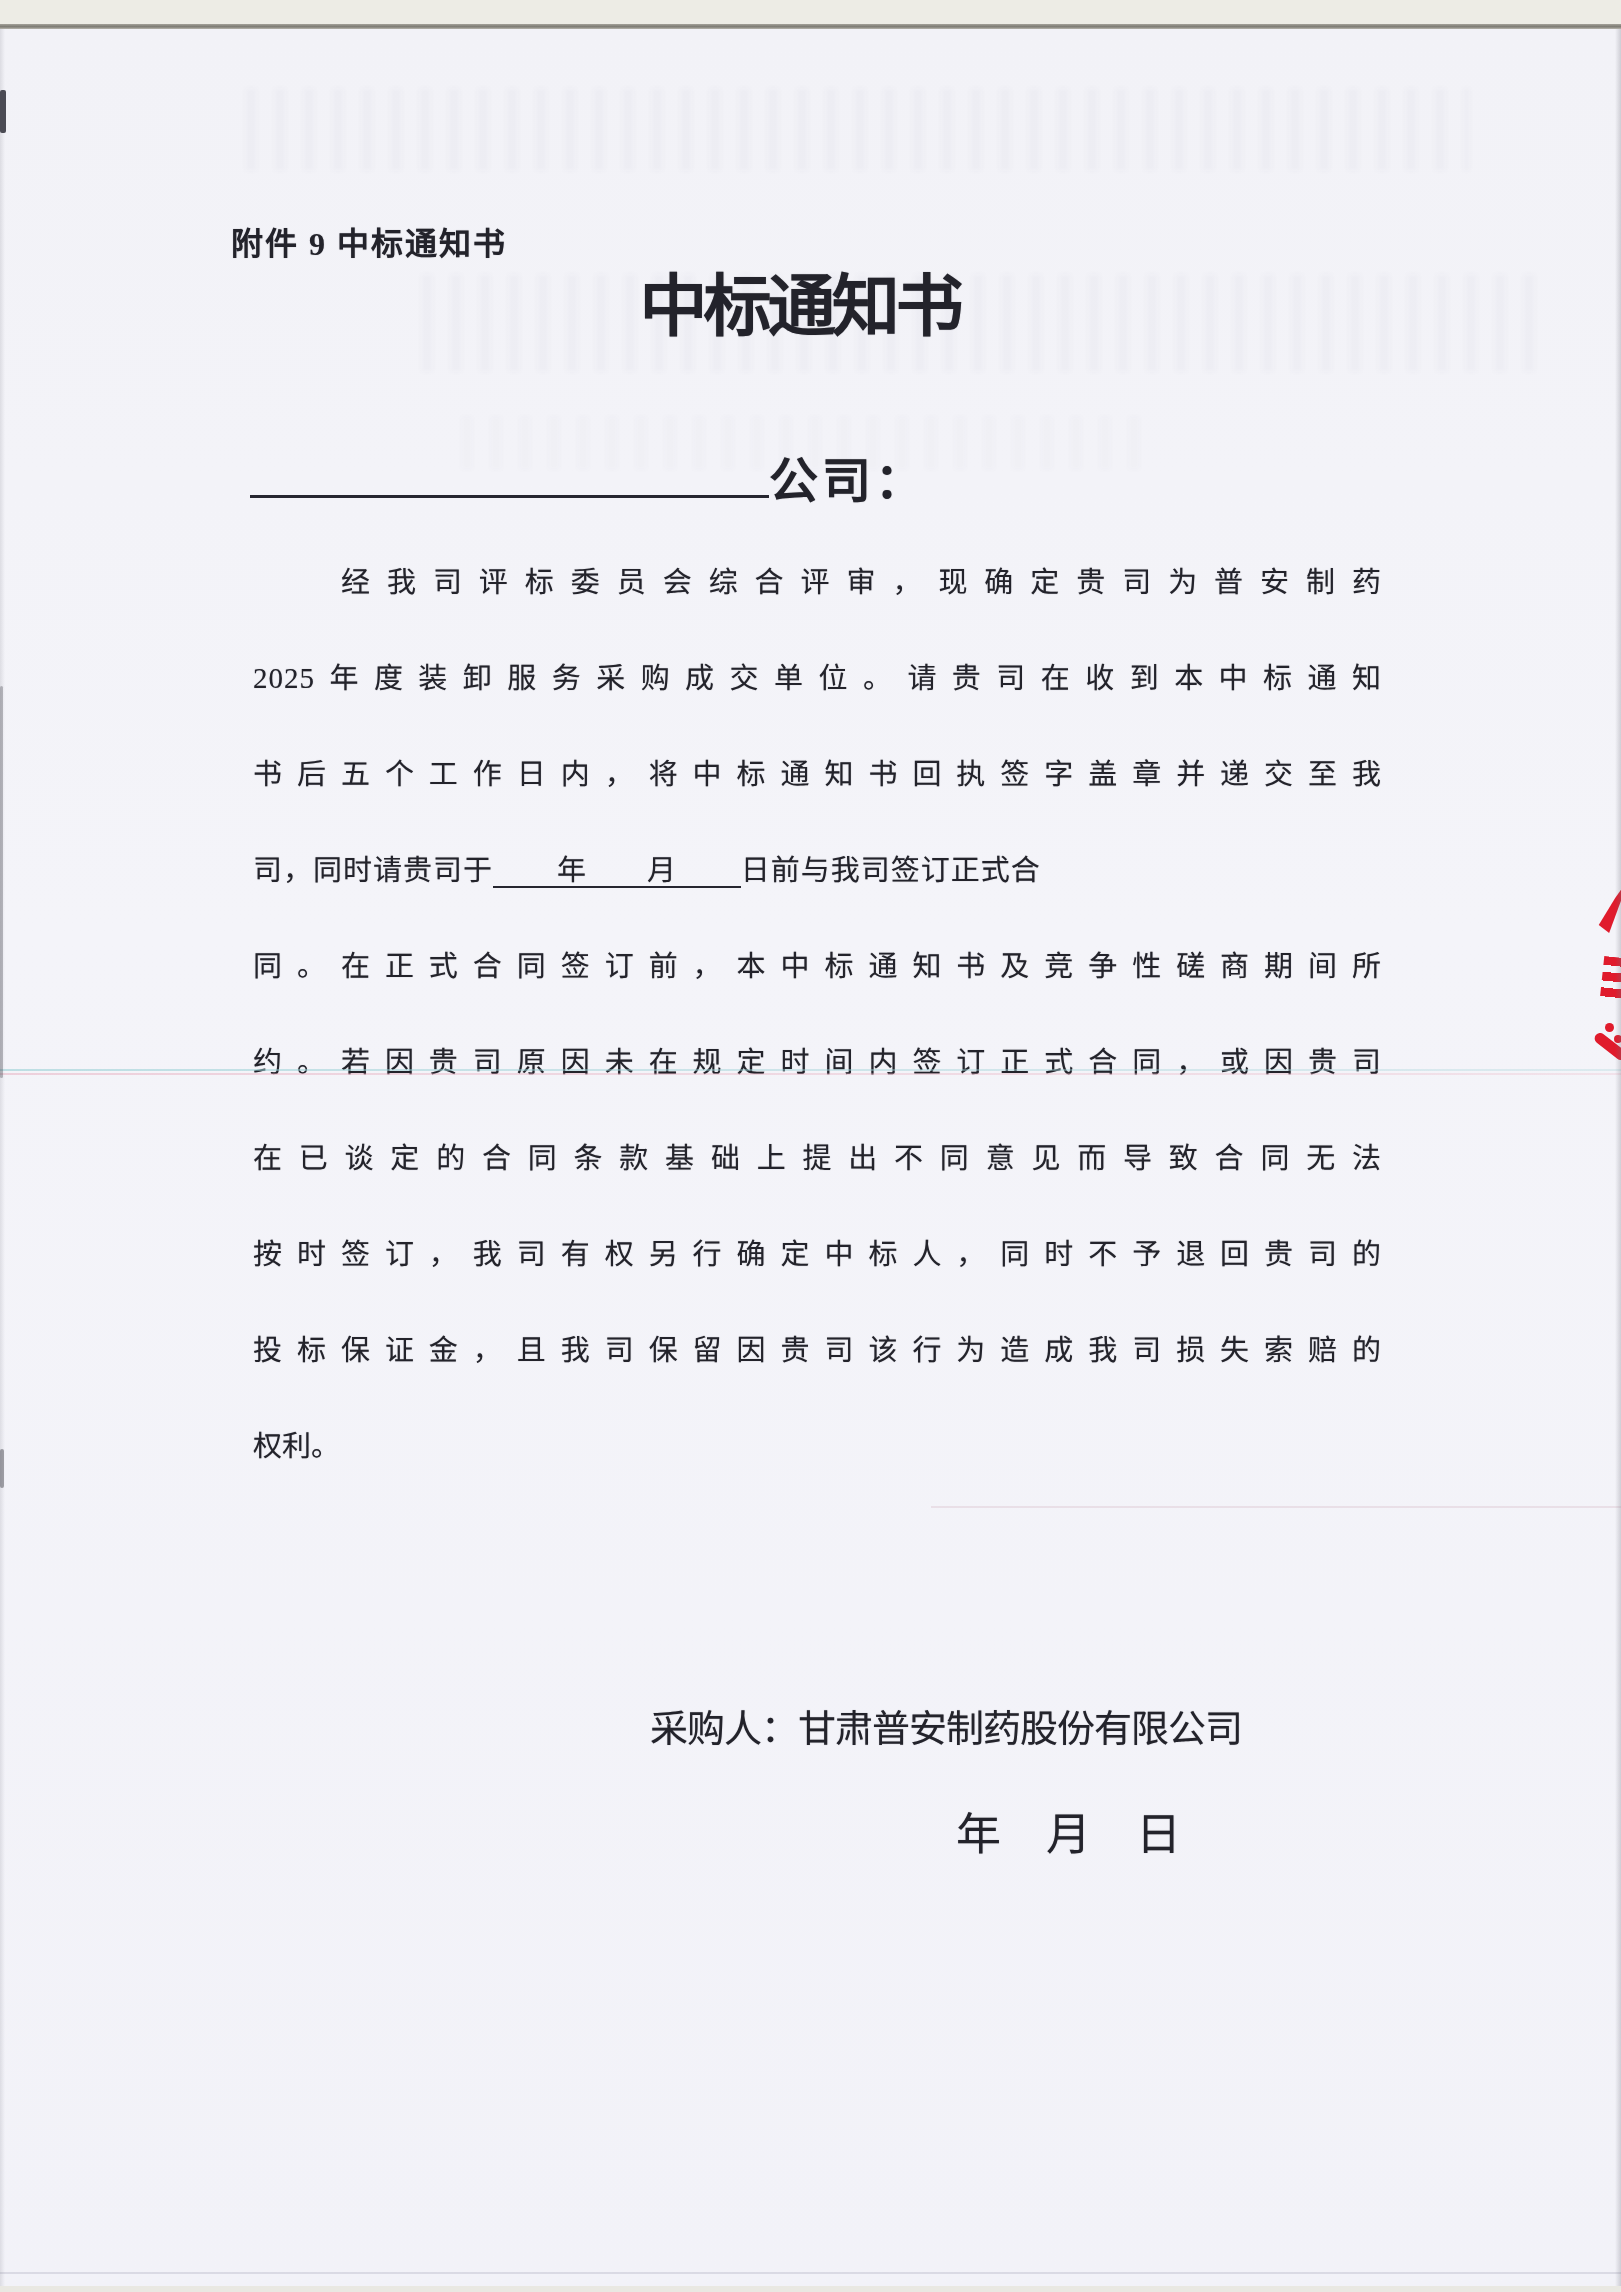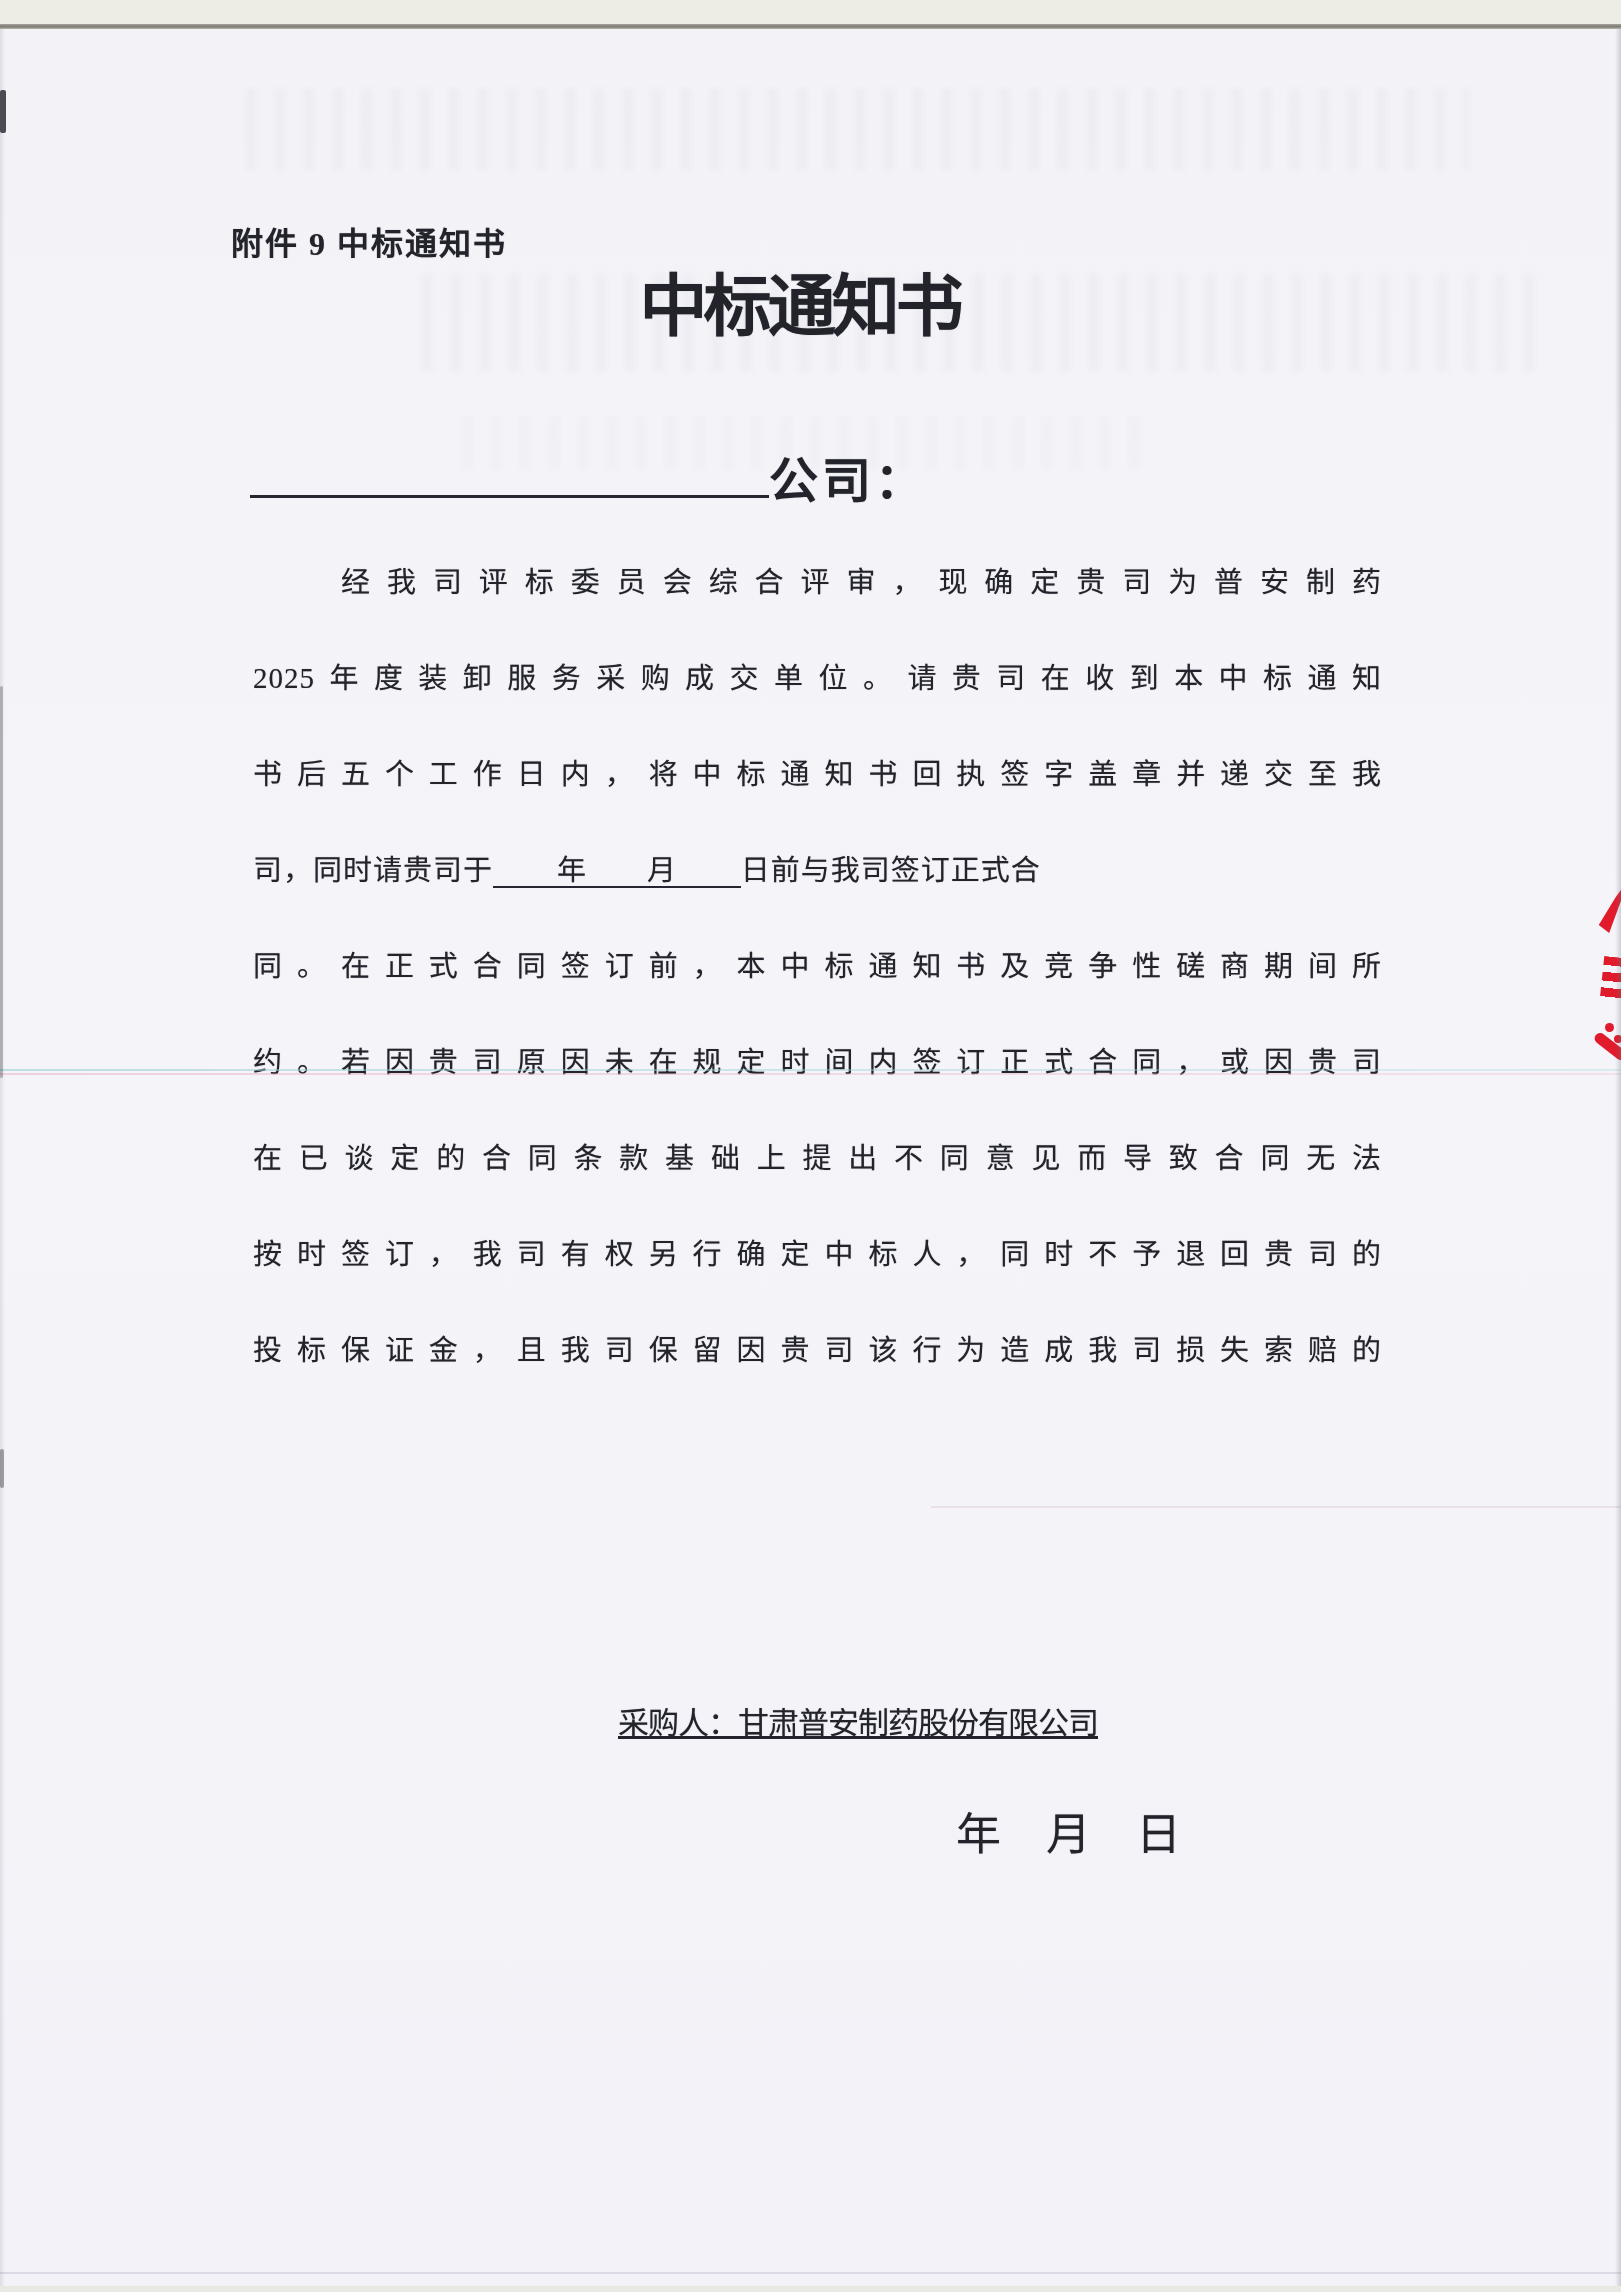--- a/index.html
+++ b/index.html
@@ -50,22 +50,22 @@
     border-bottom:3.9px solid #262630;vertical-align:baseline;}
   .salutation .co{font-size:49px;font-weight:700;letter-spacing:3.9px;
     text-shadow:0 0 1px rgba(31,31,40,.45);margin-top:32px;}
   .para{position:absolute;left:253px;top:534px;width:1129px;
     font-size:29px;text-shadow:0 0 1px rgba(31,31,40,.38);}
   .line{height:96px;line-height:96px;white-space:normal;}
   .just{text-align:justify;text-align-last:justify;text-justify:distribute;letter-spacing:1px;}
   .indent{text-indent:88px;}
   .line4{white-space:nowrap;letter-spacing:1px;}
   .date-blank{border-bottom:2.9px solid #262630;padding:0 3.9px;white-space:pre;}
-  .purchaser{position:absolute;left:618px;top:1698px;font-size:31px;letter-spacing:-1px;
-    white-space:nowrap;text-shadow:0 0 1px rgba(31,31,40,.4);text-decoration:underline;}
+  .purchaser{position:absolute;left:650px;top:1698px;font-size:38px;letter-spacing:-1px;
+    white-space:nowrap;text-shadow:0 0 1px rgba(31,31,40,.4);}
   .date-line{position:absolute;left:956px;top:1798px;font-size:45px;white-space:pre;
     text-shadow:0 0 1px rgba(31,31,40,.4);}
   
   .stamp{position:absolute;background:#e01b2c;}
   .stamp.s1{left:1596px;top:888px;width:27.4px;height:45px;
     clip-path:polygon(96% 0,100% 14%,48% 100%,10% 82%,70% 22%);}
   .stamp.s2{left:1602px;top:957px;width:21.6px;height:43px;background:
     repeating-linear-gradient(#e01b2c 0 8.8px,rgba(224,27,44,0) 8.8px 15.7px);transform:rotate(6deg);}
   .stamp.s3a{left:1605px;top:1023px;width:8.8px;height:8.8px;border-radius:50%;}
   .stamp.s3b{left:1614px;top:1035px;width:7.8px;height:7.8px;border-radius:50%;}
@@ -97,20 +97,21 @@
     <div class="line just">2025年度装卸服务采购成交单位。请贵司在收到本中标通知</div>
     <div class="line just">书后五个工作日内，将中标通知书回执签字盖章并递交至我</div>
     <div class="line line4">
       <span>司，同时请贵司于</span><span class="date-blank">　　年　　月　　</span><span>日前与我司签订正式合</span>
     </div>
     <div class="line just">同。在正式合同签订前，本中标通知书及竞争性磋商期间所</div>
     <div class="line just">约。若因贵司原因未在规定时间内签订正式合同，或因贵司</div>
     <div class="line just">在已谈定的合同条款基础上提出不同意见而导致合同无法</div>
     <div class="line just">按时签订，我司有权另行确定中标人，同时不予退回贵司的</div>
     <div class="line just">投标保证金，且我司保留因贵司该行为造成我司损失索赔的</div>
+    <div class="line">权利。</div>
   </div>
 
   <div class="purchaser">采购人：甘肃普安制药股份有限公司</div>
 
   <div class="date-line">年　月　日</div>
 
   <div class="stamp s1"></div>
   <div class="stamp s2"></div>
   <div class="stamp s3a"></div>
   <div class="stamp s3b"></div>

